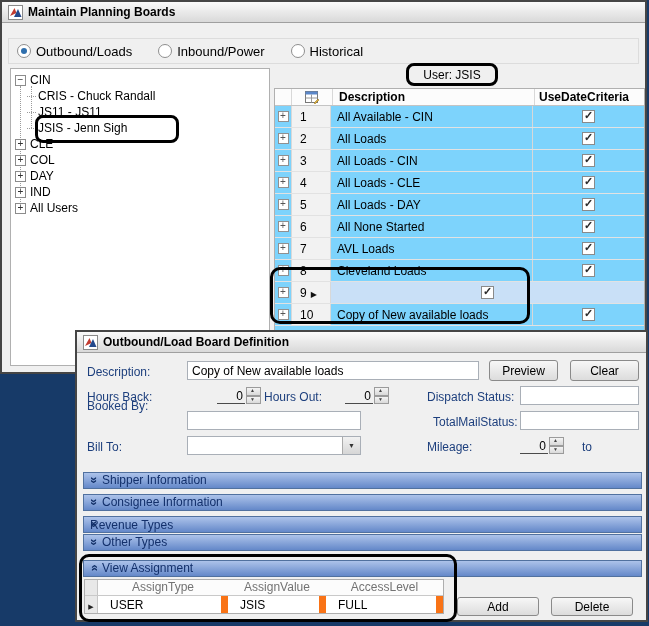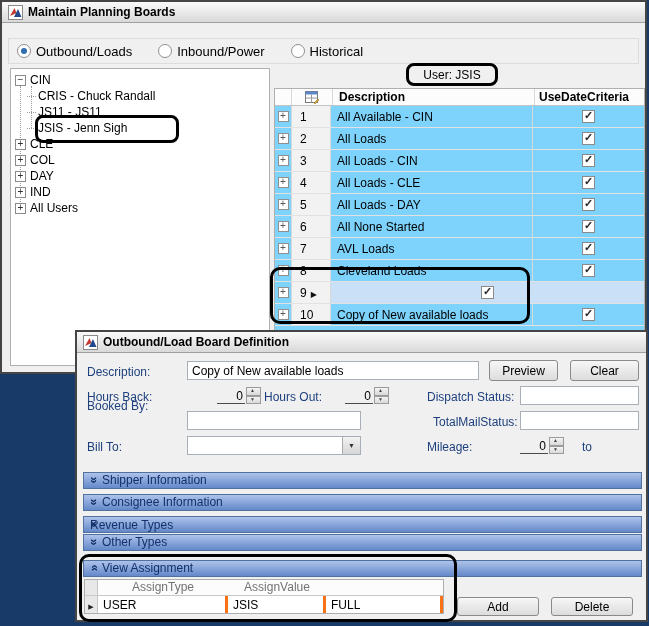--- a/index.html
+++ b/index.html
@@ -71,21 +71,21 @@
   .chev{width:12px;height:14px;position:relative;}
   .chev::after{content:"\00BB";position:absolute;left:1px;top:0;font-weight:bold;color:#15336b;font-size:12px;transform:rotate(90deg);}
   .sec-bar.on .chev::after{transform:rotate(-90deg);}
   .assign-grid{position:absolute;left:7px;top:247px;width:360px;background:#fff;border:1px solid #aeaeae;font-size:12px;box-sizing:border-box;}
   .ag-header{display:flex;height:15px;background:#fcfcfc;border-bottom:1px solid #c9c9c9;align-items:flex-start;color:#737373;}
   .ag-row{display:flex;height:17px;align-items:center;}
   .ag-m{width:12px;height:100%;background:#e8e8e8;border-right:1px solid #c5c5c5;display:flex;align-items:center;justify-content:center;}
   .ag-marker::after{content:"\25B6";font-size:7px;color:#222;}
   .ag-c1{width:130px;}.ag-c2{width:98px;}.ag-c3{flex:1;}
   .ag-header .ag-c1,.ag-header .ag-c2,.ag-header .ag-c3{text-align:center;}
-  .ag-row .ag-c1,.ag-row .ag-c2,.ag-row .ag-c3{padding-left:5px;box-sizing:border-box;border-right:3px solid #f97316;height:100%;display:flex;align-items:center;}
+  .ag-row .ag-c1,.ag-row .ag-c2,.ag-row .ag-c3{padding-left:12px;box-sizing:border-box;border-right:7px solid #f97316;height:100%;display:flex;align-items:center;}
   .va-box{left:2px;top:222px;width:372px;height:62px;border-radius:10px;}
 </style>
 </head>
 <body>
 
 <div class="stage">
 
   <div class="window main">
     <div class="titlebar">
       <span class="app-icon">
@@ -403,20 +403,21 @@
     <div class="sec-bar on" style="top:228px;">
       <span class="chev"></span>
       <span>View Assignment</span>
     </div>
 
     <div class="assign-grid">
       <div class="ag-header">
         <div class="ag-m"></div>
         <div class="ag-c1">AssignType</div>
         <div class="ag-c2">AssignValue</div>
+        <div class="ag-c3">AccessLevel</div>
       </div>
       <div class="ag-row">
         <div class="ag-m">
             <span class="ag-marker"></span>
           </div>
         <div class="ag-c1">USER</div>
         <div class="ag-c2">JSIS</div>
         <div class="ag-c3">FULL</div>
       </div>
     </div>

